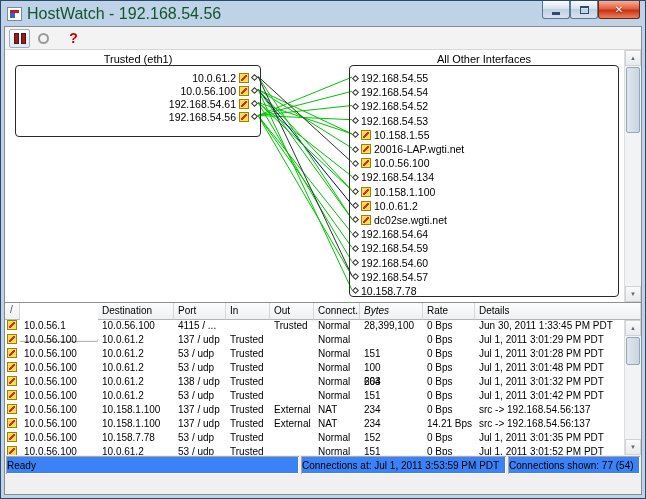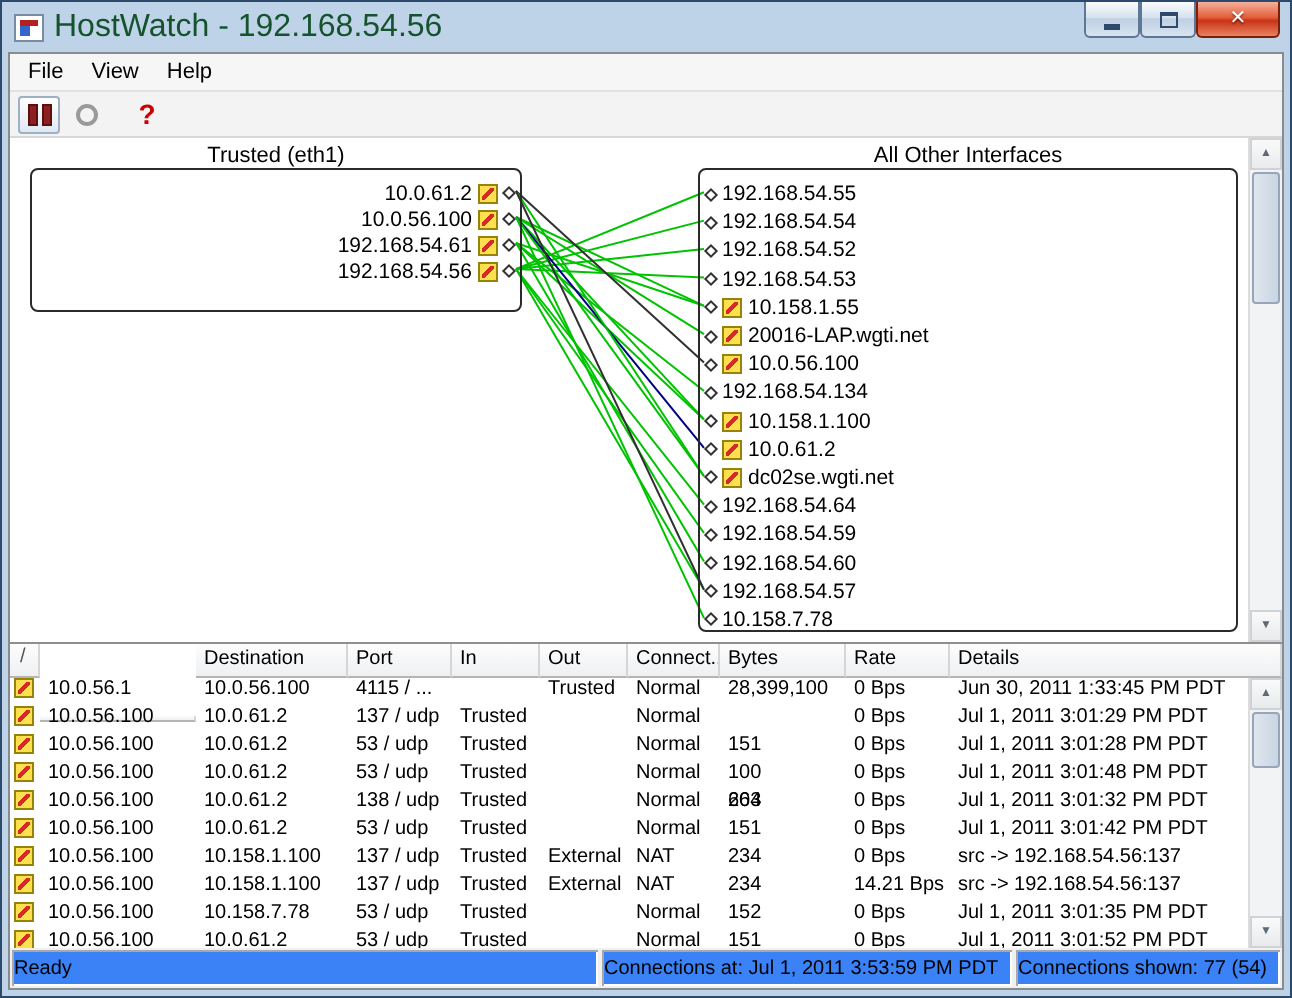--- a/index.html
+++ b/index.html
@@ -77,25 +77,20 @@
           <span class="glyph-min"></span>
         </span>
       <span class="win-btn">
           <span class="glyph-max"></span>
         </span>
       <span class="win-btn close">✕</span>
     </span>
   </div>
 
   <div class="client">
-    <div class="menubar" id="menubar">
-        <span class="menu-item">File</span>
-        <span class="menu-item">View</span>
-        <span class="menu-item">Help</span>
-      </div>
 
     <div class="toolbar">
       <span class="tool-btn framed">
           <span class="pause-icon"></span>
         </span>
       <span class="tool-btn">
           <span class="circle-icon"></span>
         </span>
       <span class="tool-btn help">?</span>
     </div>
@@ -228,21 +223,21 @@
 
     <div class="table-area">
       <div class="thead" id="thead">
           <div class="th sort" style="width: 15px;">/</div>
           <div class="th" style="width: 78px; margin-top: 36px;">Source</div>
           <div class="th" style="width: 76px;">Destination</div>
           <div class="th" style="width: 52px;">Port</div>
           <div class="th" style="width: 44px;">In</div>
           <div class="th" style="width: 44px;">Out</div>
           <div class="th" style="width: 46px;">Connect...</div>
-          <div class="th" style="width: 63px;">Bytes</div>
+          <div class="th" style="width: 63px; font-style: italic;">Bytes</div>
           <div class="th" style="width: 52px;">Rate</div>
           <div class="th" style="flex: 1 1 0%;">Details</div>
         </div>
       <div class="tbody" id="tbody">
           <div class="tr">
             <span class="td iconcell" style="width: 15px;">
               <span class="host-icon"></span>
             </span>
             <span class="td" style="width: 78px;">10.0.56.1</span>
             <span class="td" style="width: 76px;">10.0.56.100</span>

